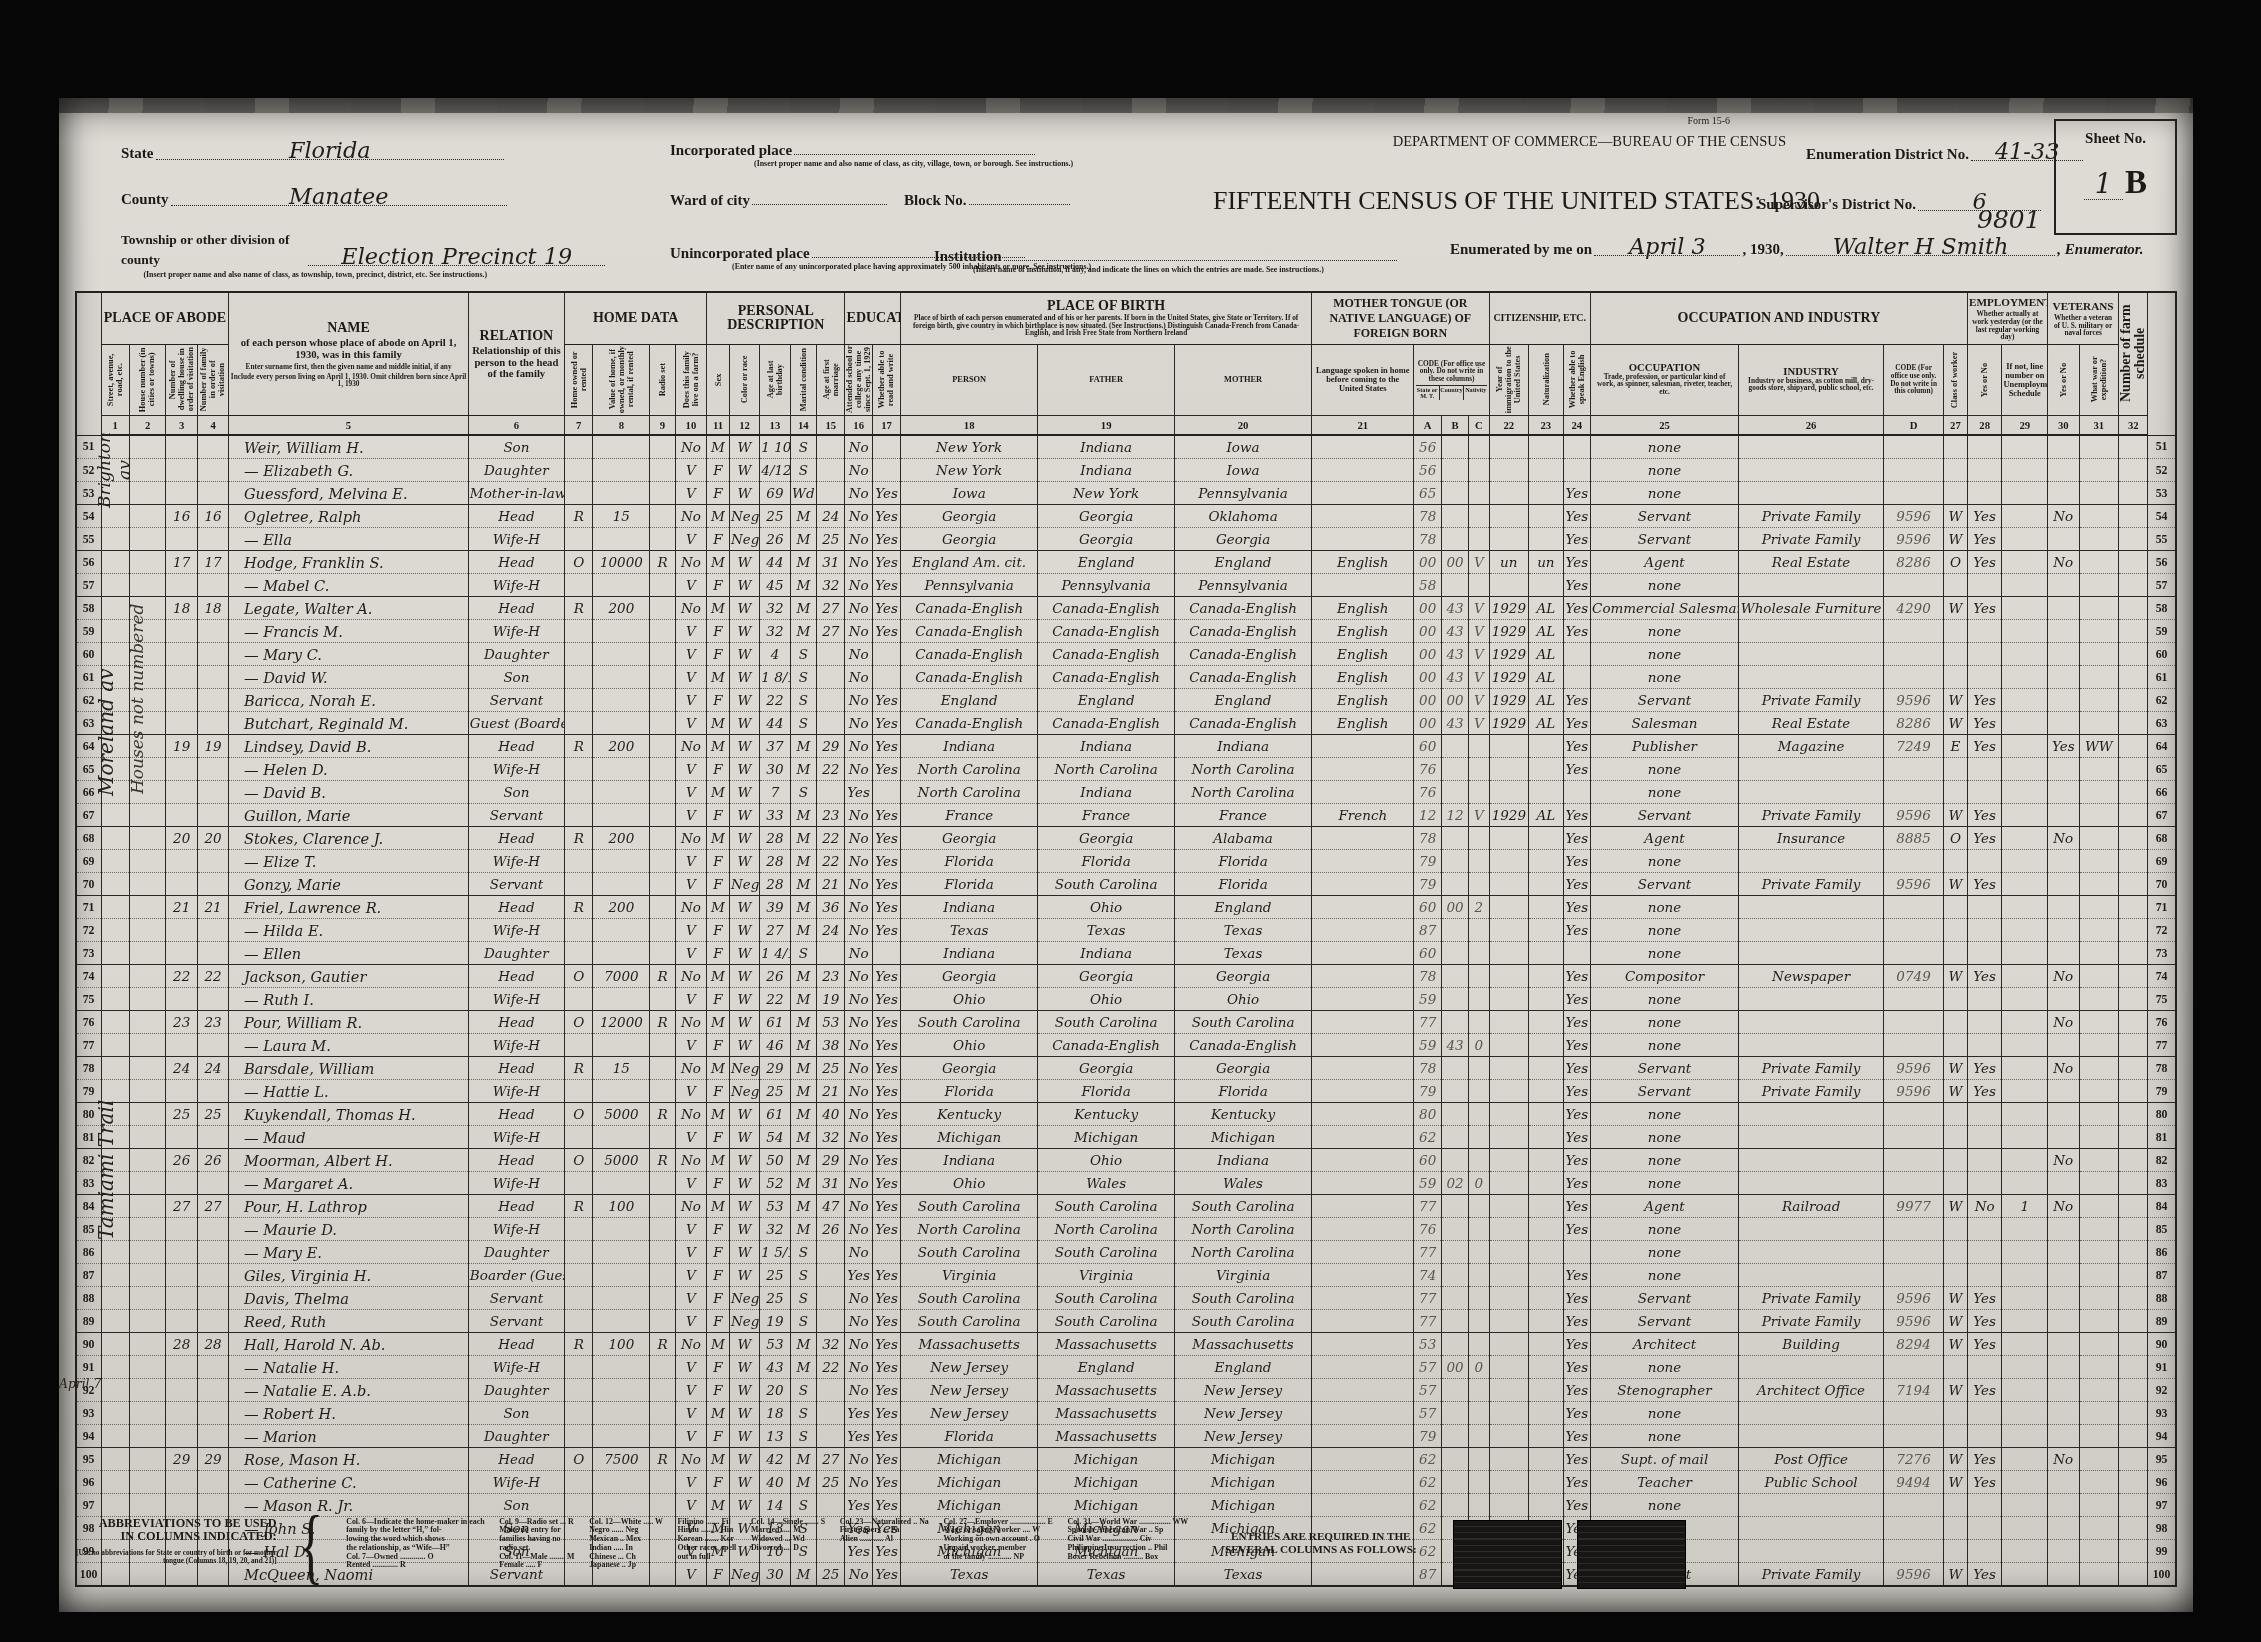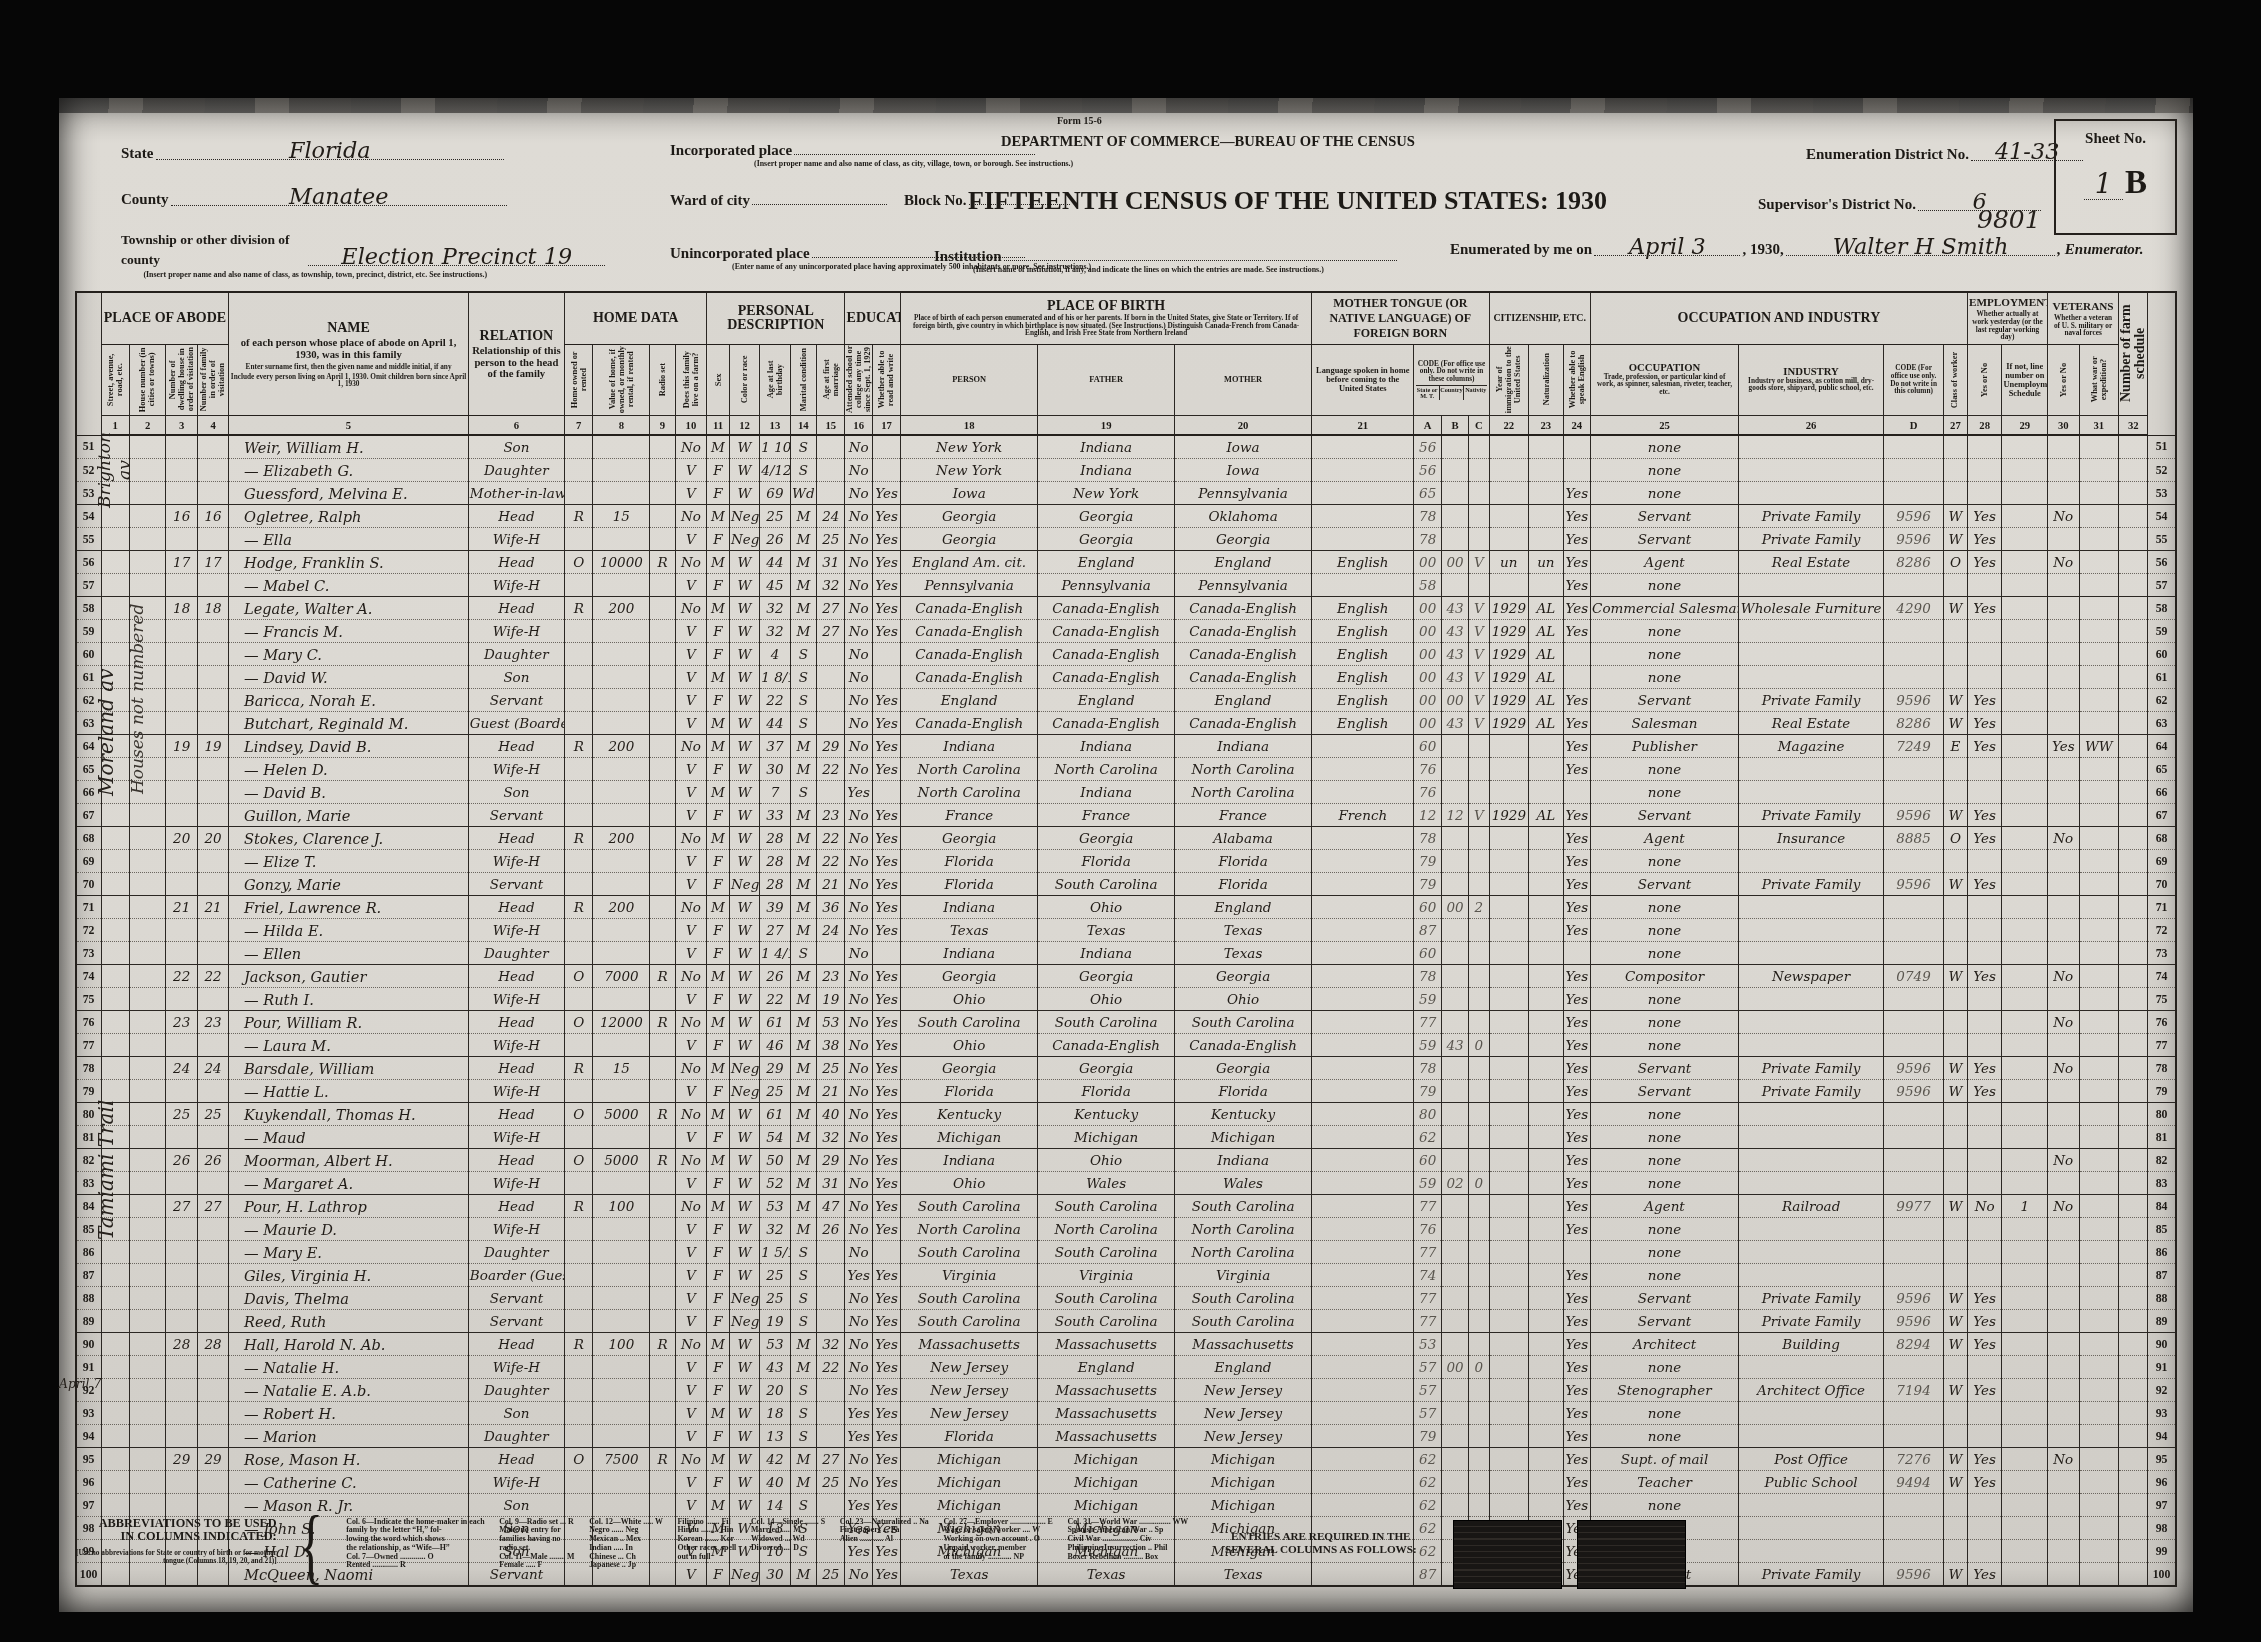--- a/index.html
+++ b/index.html
@@ -9,21 +9,21 @@
     box-shadow:0 0 34px rgba(0,0,0,.9) inset;}
   .paper:before{content:"";position:absolute;left:0;top:0;width:100%;height:14.6px;
     background:repeating-linear-gradient(93deg,#0c0c0c 0 50px,#3a3733 50px 84px,#11100f 84px 146px);opacity:.55;}
   
   .fline{position:absolute;white-space:nowrap;}
   .flabel{font-weight:bold;font-size:15px;}
   .fhint{font-size:7.9px;font-weight:bold;}
   .fval{display:inline-block;border-bottom:1.7px dotted #2b2723;text-align:center;}
   .hw{font-family:"DejaVu Serif",serif;font-style:italic;color:#211c17;}
   .bigval{font-size:22.4px;line-height:17px;}
-  .title{position:absolute;text-align:left;font-weight:bold;}
+  .title{position:absolute;text-align:right;font-weight:normal;}
   .sheetbox{position:absolute;border:2.8px solid #24201c;text-align:center;}
   
   table.census{position:absolute;left:15.7px;top:193px;width:2102px;border-collapse:collapse;table-layout:fixed;
     border:2.2px solid #24201c;}
   table.census th,table.census td{border-left:1.1px solid #2b2723;border-right:1.1px solid #2b2723;overflow:hidden;}
   thead th{border-bottom:1.1px solid #2b2723;font-weight:bold;vertical-align:middle;background:rgba(0,0,0,0.015);}
   tr.grp th{border-bottom:1.7px double #24201c;font-size:14px;padding:2.2px 1.1px;line-height:14.6px;}
   tr.grp{height:39px;}
   tr.desc{height:71px;}
   tr.desc th{font-size:8.4px;line-height:9px;padding:1.1px;}

